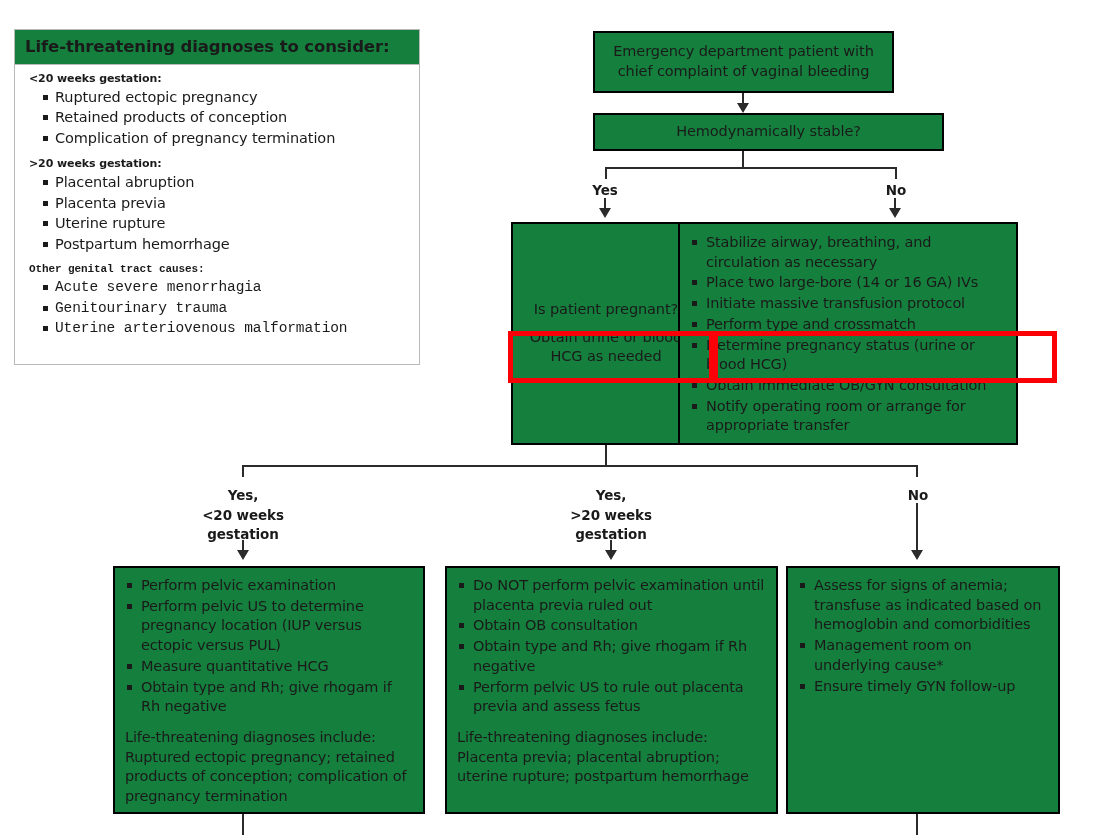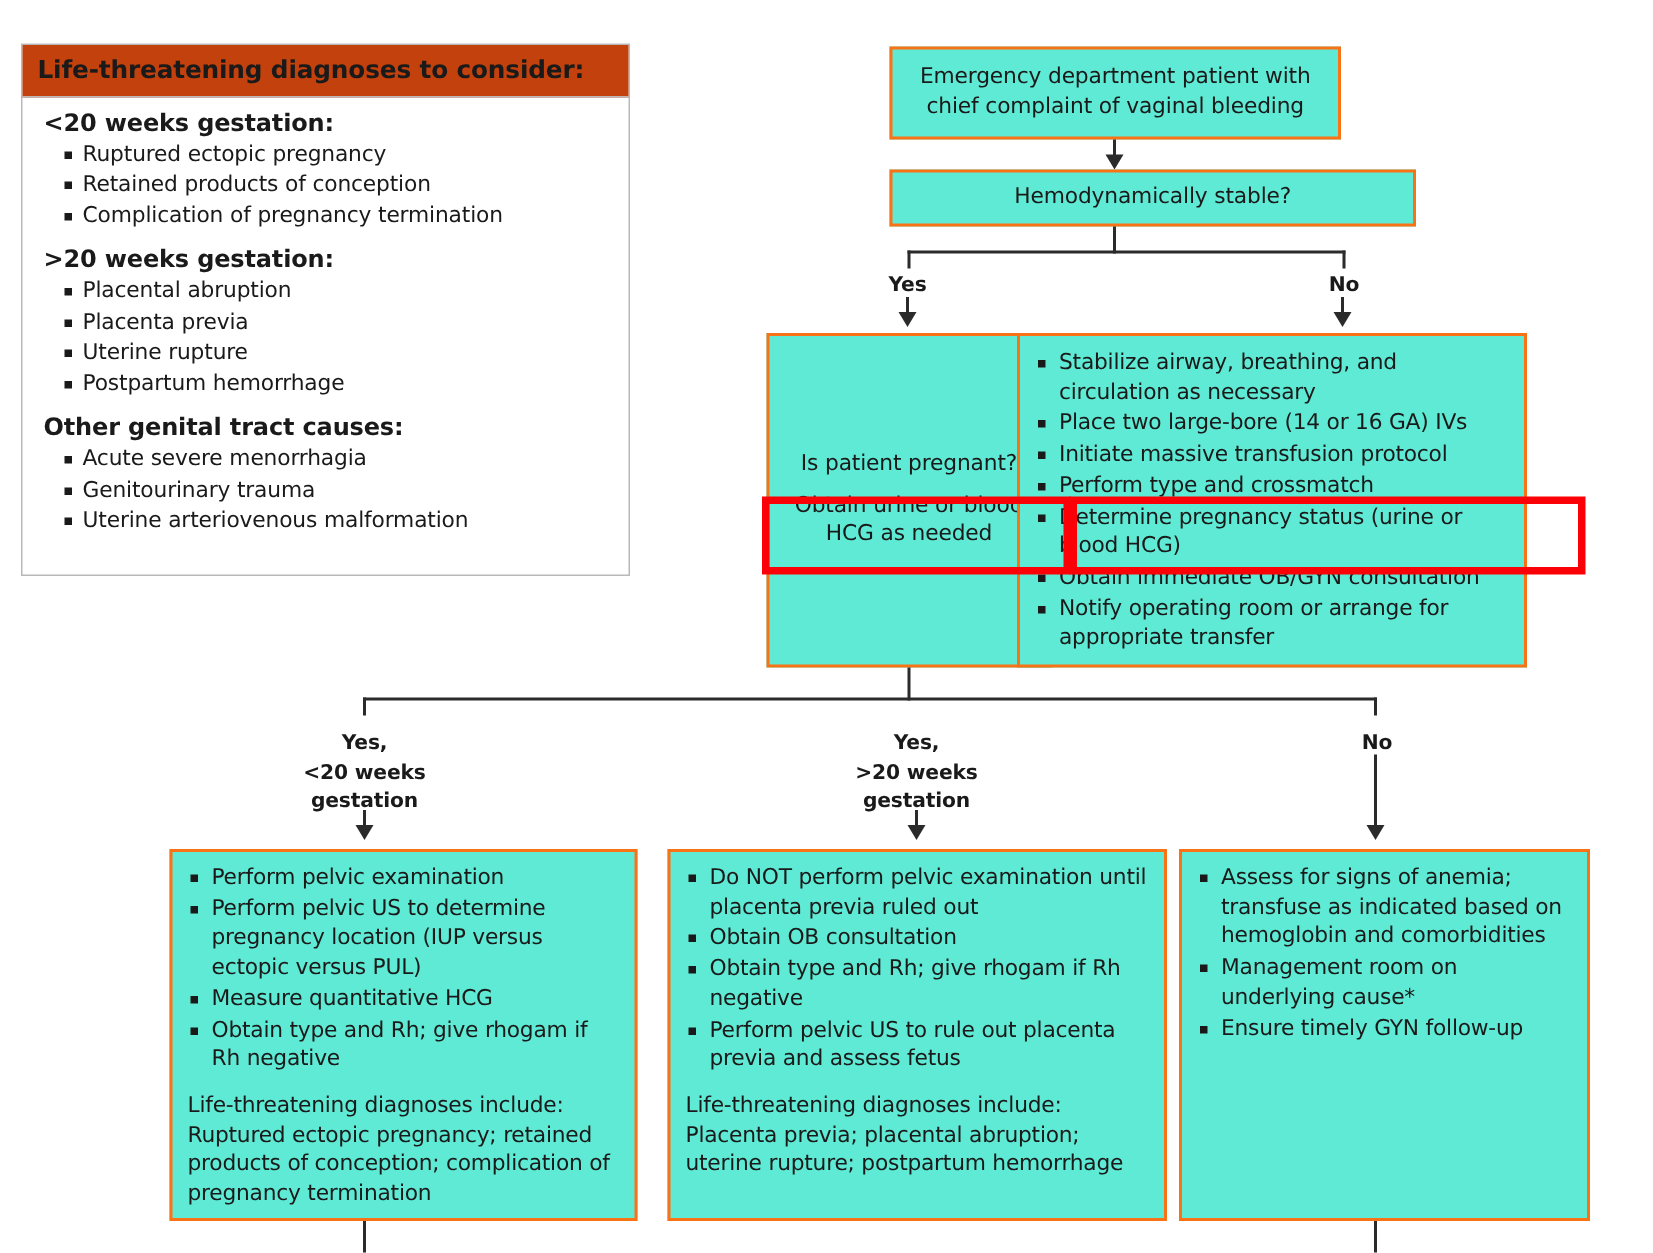--- a/index.html
+++ b/index.html
@@ -21,34 +21,34 @@
   .abs { position: absolute; box-sizing: border-box; }
 
   
   #info-panel {
     left: 14px; top: 29px;
     width: 406px;
     border: 1px solid #b9b9b9;
     background: #ffffff;
   }
   #info-panel-header {
-    background: #c2410c;
+    background: #15803d;
     border-bottom: 1px solid #b9b9b9;
     font-size: 16.5px;
     font-weight: bold;
     padding: 7px 10px 8px 10px;
     letter-spacing: -0.1px;
   }
   #info-panel-body {
     padding: 7px 10px 11px 10px;
   }
   .ip-group { margin-bottom: 9px; }
-  .ip-group:last-child { margin-bottom: 15px; }
+  .ip-group:last-child { margin-bottom: 15px; font-family: Liberation Mono, monospace; }
   .ip-group-title {
-    font-size: 16px;
+    font-size: 11px;
     font-weight: bold;
     margin: 0 0 2px 4px;
     letter-spacing: -0.1px;
   }
   .ip-list { margin: 0; padding: 0; list-style: none; }
   .ip-list li {
     font-size: 14.5px;
     line-height: 1.41;
     padding-left: 30px;
     position: relative;
@@ -58,22 +58,22 @@
     content: "";
     position: absolute;
     left: 18px;
     top: 8px;
     width: 5px; height: 5px;
     background: #1a1a1a;
   }
 
   
   .fbox {
-    border: 2px solid #f97316;
-    background: #5eead4;
+    border: 2px solid #000000;
+    background: #15803d;
     font-size: 14.5px;
     line-height: 1.36;
     letter-spacing: -0.1px;
   }
   .fbox-center {
     display: flex;
     align-items: center;
     justify-content: center;
     text-align: center;
     padding: 4px 8px;

